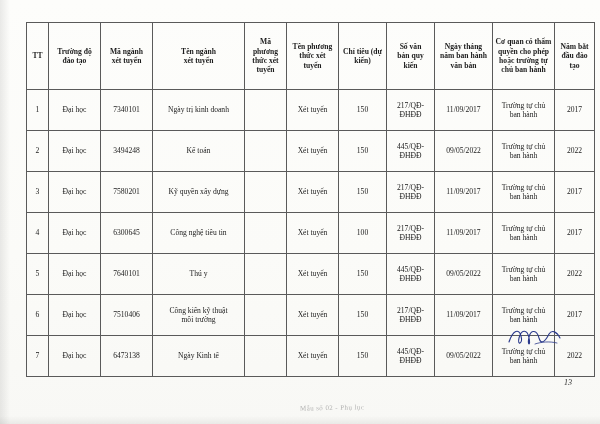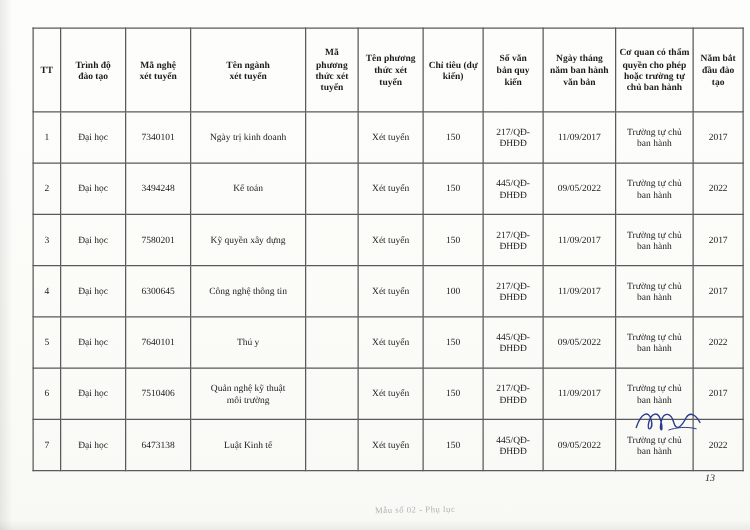--- a/index.html
+++ b/index.html
@@ -140,25 +140,25 @@
         <col class="c-ngaythang">
         <col class="c-coquan">
         <col class="c-nambatdau">
       </colgroup>
       <thead>
         <tr>
           <th>
               <span class="cell-multiline">TT</span>
             </th>
           <th>
-              <span class="cell-multiline">Trình độ
+              <span class="cell-multiline">Trường độ
 đào tạo</span>
             </th>
           <th>
-              <span class="cell-multiline">Mã nghệ
+              <span class="cell-multiline">Mã ngành
 xét tuyển</span>
             </th>
           <th>
               <span class="cell-multiline">Tên ngành
 xét tuyển</span>
             </th>
           <th>
               <span class="cell-multiline">Mã
 phương
 thức xét
@@ -312,21 +312,21 @@
           <td>
               <span class="cell-multiline">4</span>
             </td>
           <td>
               <span class="cell-multiline">Đại học</span>
             </td>
           <td>
               <span class="cell-multiline">6300645</span>
             </td>
           <td>
-              <span class="cell-multiline">Công nghệ thông tin</span>
+              <span class="cell-multiline">Công nghệ tiêu tin</span>
             </td>
           <td>
               <span class="cell-multiline"></span>
             </td>
           <td class="phuongthuc-cell">
               <span class="cell-multiline">Xét tuyển</span>
             </td>
           <td>
               <span class="cell-multiline">100</span>
             </td>
@@ -386,21 +386,21 @@
           <td>
               <span class="cell-multiline">6</span>
             </td>
           <td>
               <span class="cell-multiline">Đại học</span>
             </td>
           <td>
               <span class="cell-multiline">7510406</span>
             </td>
           <td>
-              <span class="cell-multiline">Quản nghệ kỹ thuật
+              <span class="cell-multiline">Công kiến kỹ thuật
 môi trường</span>
             </td>
           <td>
               <span class="cell-multiline"></span>
             </td>
           <td class="phuongthuc-cell">
               <span class="cell-multiline">Xét tuyển</span>
             </td>
           <td>
               <span class="cell-multiline">150</span>
@@ -424,21 +424,21 @@
           <td>
               <span class="cell-multiline">7</span>
             </td>
           <td>
               <span class="cell-multiline">Đại học</span>
             </td>
           <td>
               <span class="cell-multiline">6473138</span>
             </td>
           <td>
-              <span class="cell-multiline">Luật Kinh tế</span>
+              <span class="cell-multiline">Ngày Kinh tế</span>
             </td>
           <td>
               <span class="cell-multiline"></span>
             </td>
           <td class="phuongthuc-cell">
               <span class="cell-multiline">Xét tuyển</span>
             </td>
           <td>
               <span class="cell-multiline">150</span>
             </td>

